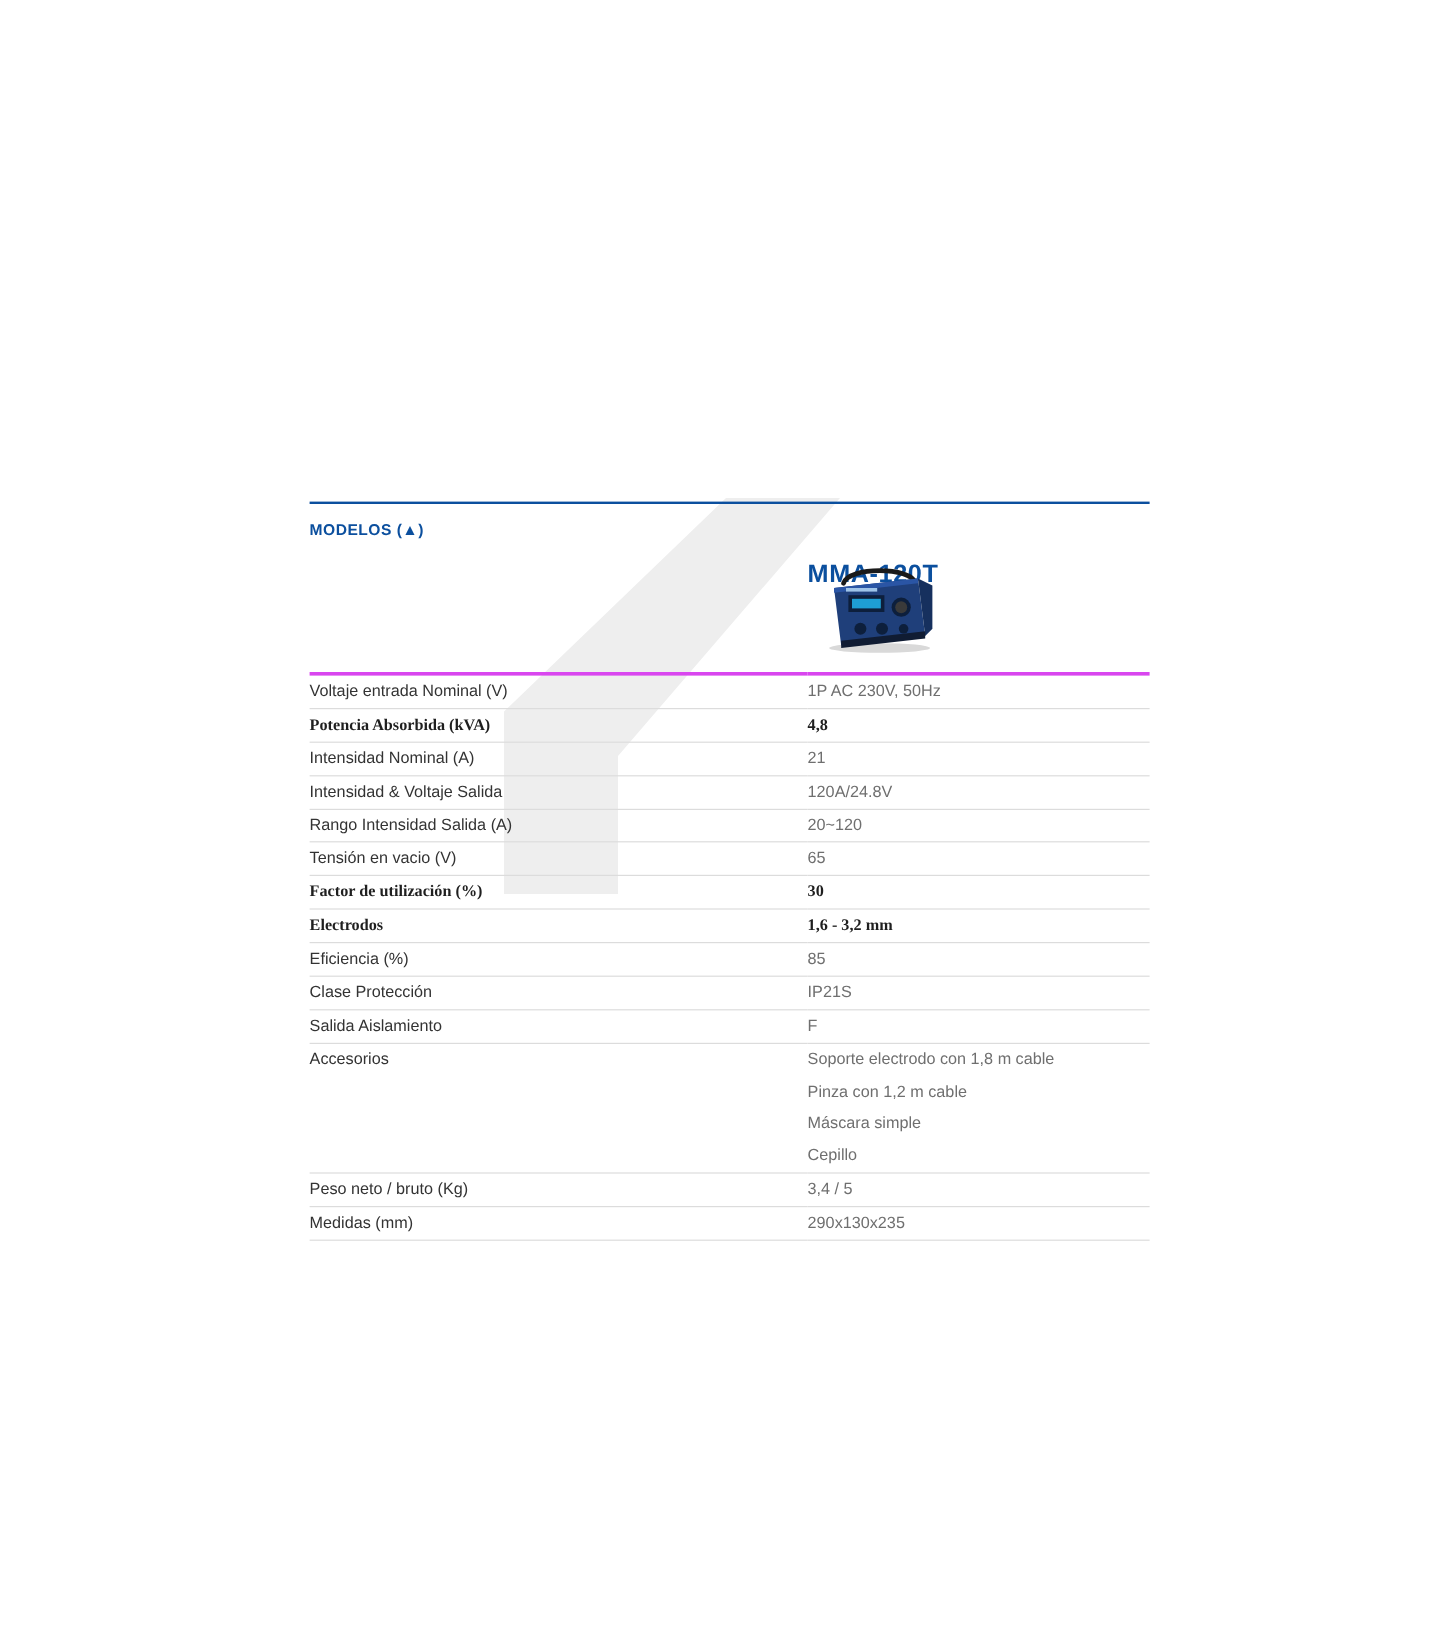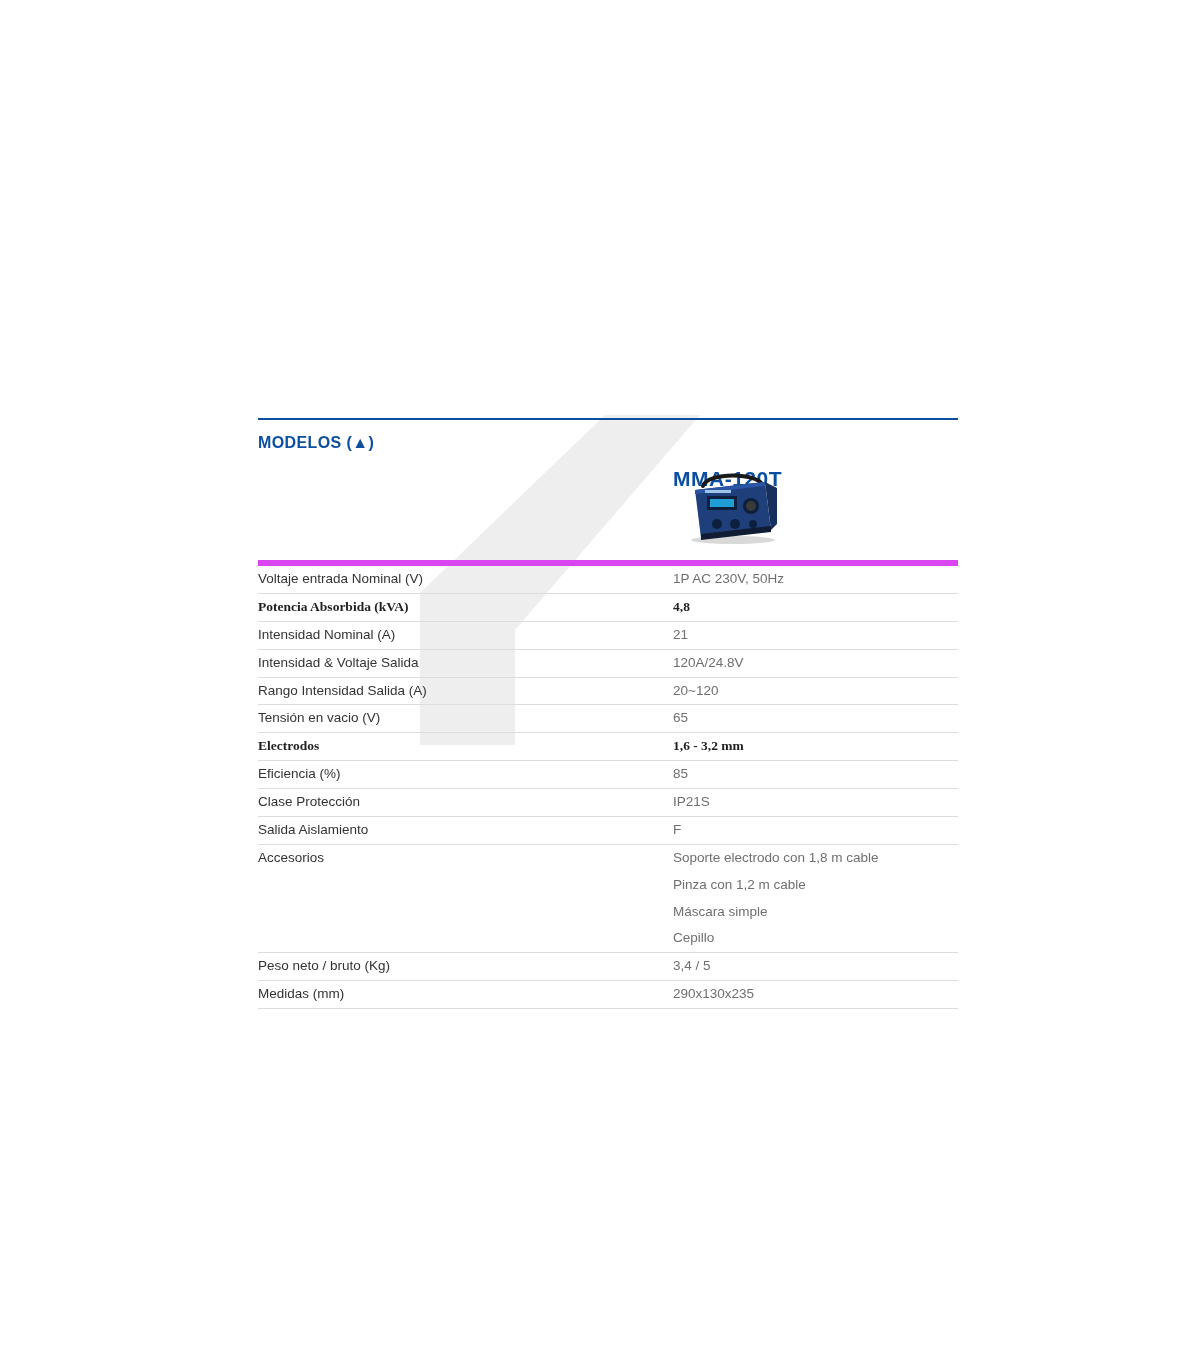--- a/index.html
+++ b/index.html
@@ -43,21 +43,21 @@
   }
   .head-row {
     position: relative;
     height: 140px;
   }
   .models-label {
     position: absolute;
     left: 0;
     top: 14px;
     color: #0b4f9e;
-    font-size: 16px;
+    font-size: 13px;
     font-weight: bold;
     letter-spacing: 0.4px;
   }
   .model-title {
     position: absolute;
     left: 415px;
     top: 9px;
     color: #0b4f9e;
     font-size: 21px;
     font-weight: bold;
@@ -98,21 +98,21 @@
   }
   tr.bold td.label,
   tr.bold td.value {
     font-weight: bold;
     color: #1f1f1f;
     font-family: Liberation Serif, serif;
   }
   tr.multi td { border-bottom: none; }
   tr.multi-last td { border-bottom: 1px solid #dcdcdc; }
   td.value .sub { display:block; }
-  tr.first td { border-top: 6px solid #d946ef; }
+  tr.first td { border-top: 3px solid #d946ef; }
 </style>
 </head>
 <body>
 
 <div class="watermark">
   <svg width="320" height="390" viewBox="0 0 320 390">
     <polygon points="225,0 320,0 135,215 135,330 40,330 40,178" fill="#eeeeee"></polygon>
   </svg>
 </div>
 
@@ -172,20 +172,24 @@
       </tr>
       <tr>
         <td class="label">Rango Intensidad Salida (A)</td>
         <td class="value">20~120</td>
       </tr>
       <tr>
         <td class="label">Tensión en vacio (V)</td>
         <td class="value">65</td>
       </tr>
       <tr class="bold">
+        <td class="label">Factor de utilización (%)</td>
+        <td class="value">30</td>
+      </tr>
+      <tr class="bold">
         <td class="label">Electrodos</td>
         <td class="value">1,6 - 3,2 mm</td>
       </tr>
       <tr>
         <td class="label">Eficiencia (%)</td>
         <td class="value">85</td>
       </tr>
       <tr>
         <td class="label">Clase Protección</td>
         <td class="value">IP21S</td>

